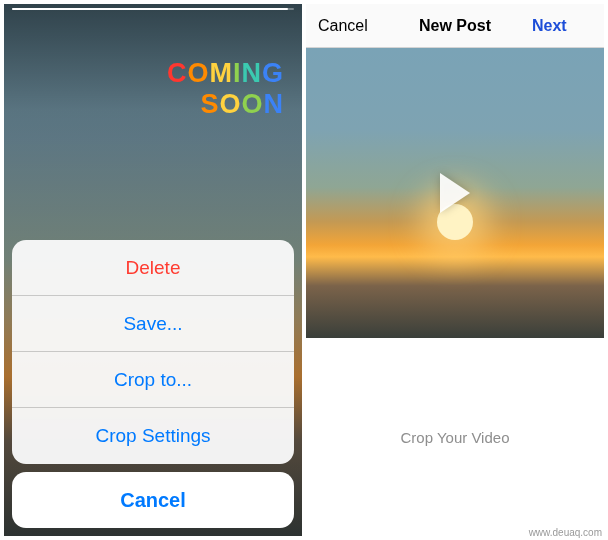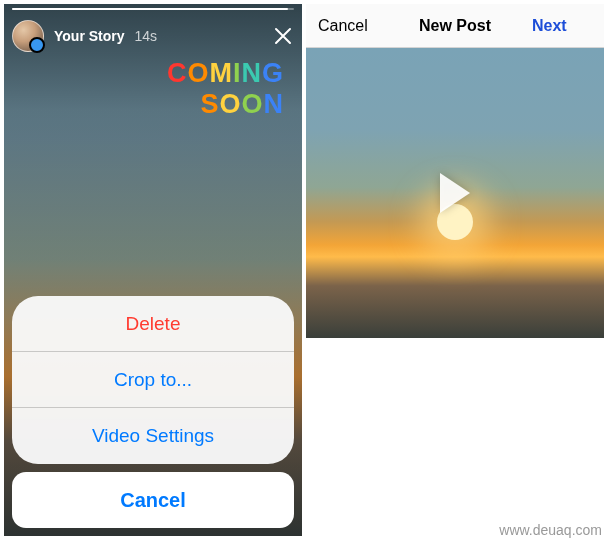--- a/index.html
+++ b/index.html
@@ -130,21 +130,21 @@
 
     .sheet-wrap {
       position: absolute;
       left: 8px;
       right: 8px;
       bottom: 8px;
       z-index: 10;
     }
     .sheet {
       background: rgba(248,248,248,0.97);
-      border-radius: 26px;
+      border-radius: 14px;
       overflow: hidden;
     }
     .sheet-item {
       height: 56px;
       display: flex;
       align-items: center;
       justify-content: center;
       font-size: 19px;
       color: #007aff;
       border-bottom: 0.5px solid rgba(0,0,0,0.18);
@@ -226,70 +226,64 @@
       align-items:center;
       justify-content:center;
       font-size:15px;
       color:#8e8e8e;
       background:#fff;
     }
     .watermark {
       position:absolute;
       bottom:2px;
       right:6px;
-      font-size:14px;
+      font-size:10px;
       color:#999;
     }
   </style>
 </head>
 <body>
 
 <div class="container">
 
   <div class="phone">
     <div class="story-bg"></div>
     <div class="story-dim"></div>
 
     <div class="progress">
       <div class="fill"></div>
     </div>
 
-    <div class="story-header">
-      <div class="avatar"></div>
-      <div class="story-title">Your Story</div>
-      <div class="story-time">14s</div>
-      <div class="close-x">
-        <svg width="18" height="18" viewBox="0 0 18 18">
-            <path d="M2 2 L16 16 M16 2 L2 16" stroke="#fff" stroke-width="2" stroke-linecap="round"></path>
-          </svg>
-      </div>
-    </div>
 
     <div class="coming-soon">
       <div class="cs-line1"><span>C</span><span>O</span><span>M</span><span>I</span><span>N</span><span>G</span></div>
       <div class="cs-line2"><span>S</span><span>O</span><span>O</span><span>N</span></div>
     </div>
 
     <div class="sheet-wrap">
       <div class="sheet">
         <div class="sheet-item destructive">Delete</div>
+        <div class="sheet-item">Save...</div>
         <div class="sheet-item">Crop to...</div>
-        <div class="sheet-item">Video Settings</div>
+        <div class="sheet-item">Crop Settings</div>
       </div>
       <div class="cancel-btn">Cancel</div>
     </div>
   </div>
 
   <div class="phone right">
     <div class="nav-bar">
       <div class="nav-left">Cancel</div>
       <div class="nav-title">New Post</div>
       <div class="nav-right">Next</div>
     </div>
     <div class="video-area">
       <div class="sun"></div>
       <div class="play-btn"></div>
     </div>
+    <div class="crop-area">
+      <span>Crop Your Video</span>
+    </div>
   </div>
 
 </div>
 
 <div class="watermark">www.deuaq.com</div>
 
 </body></html>

